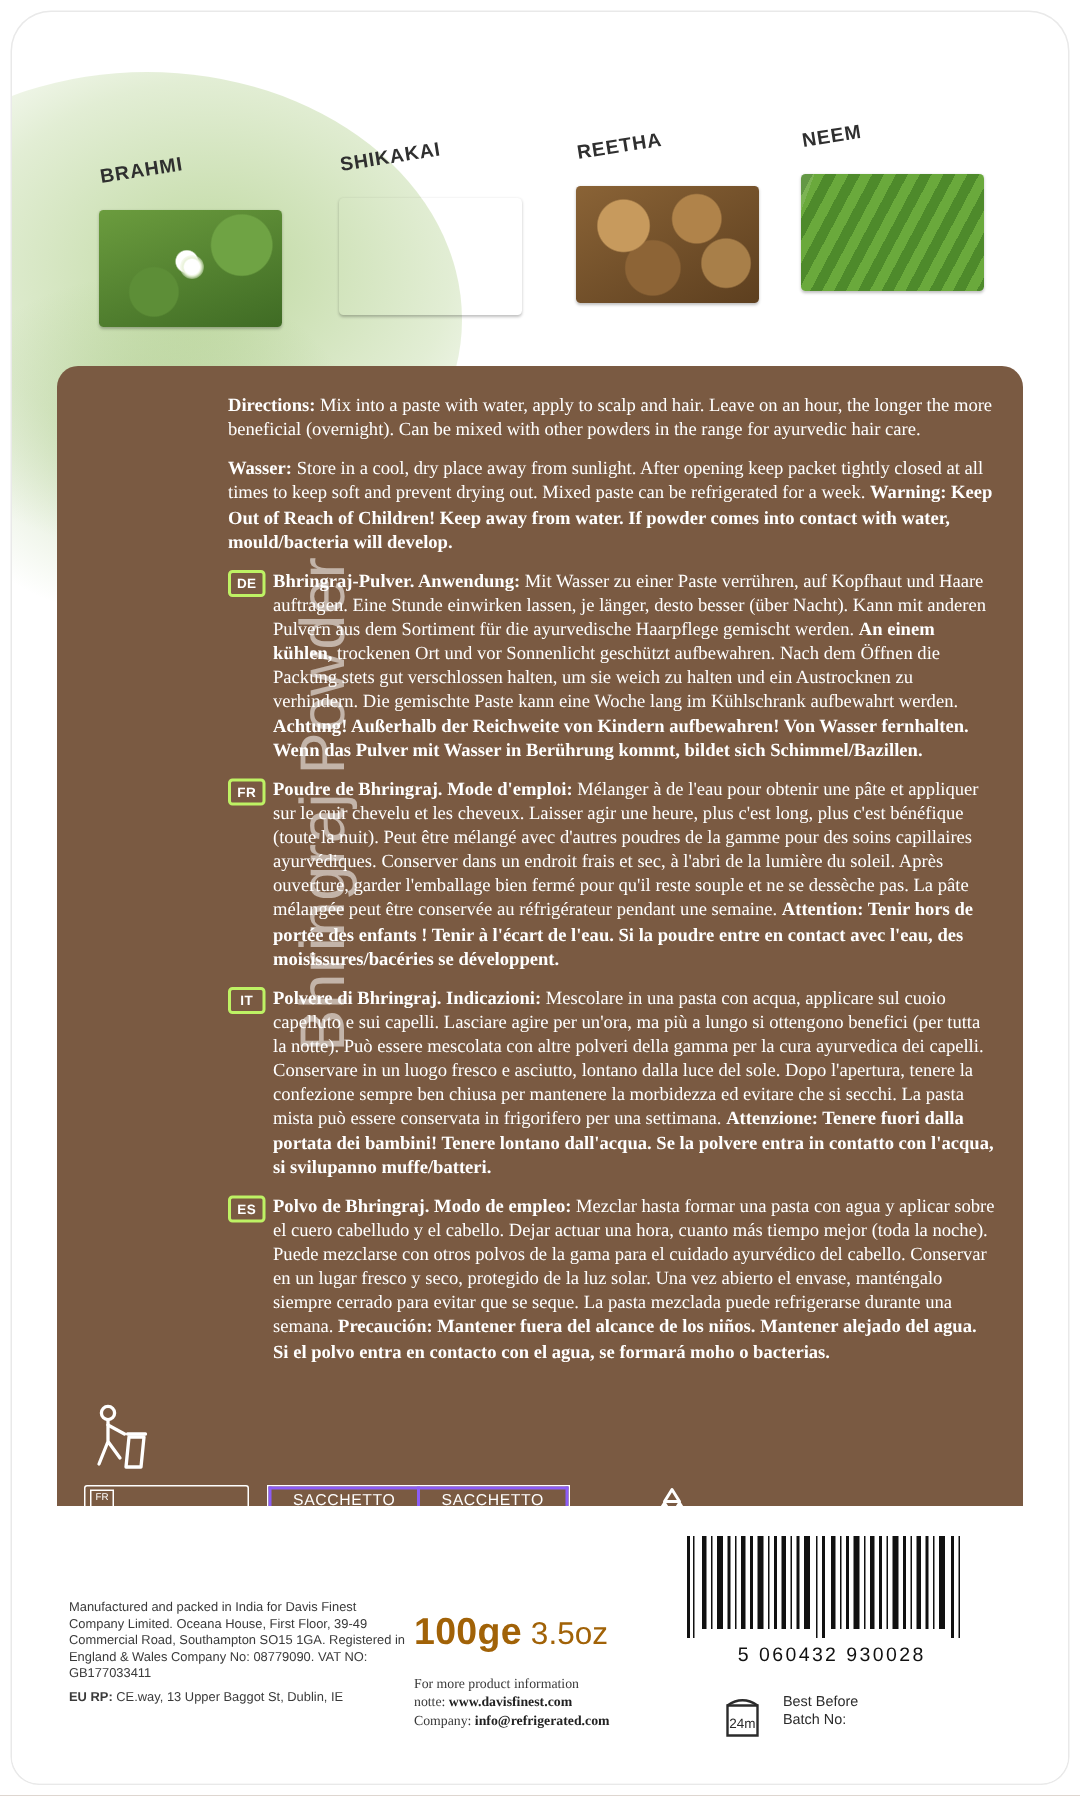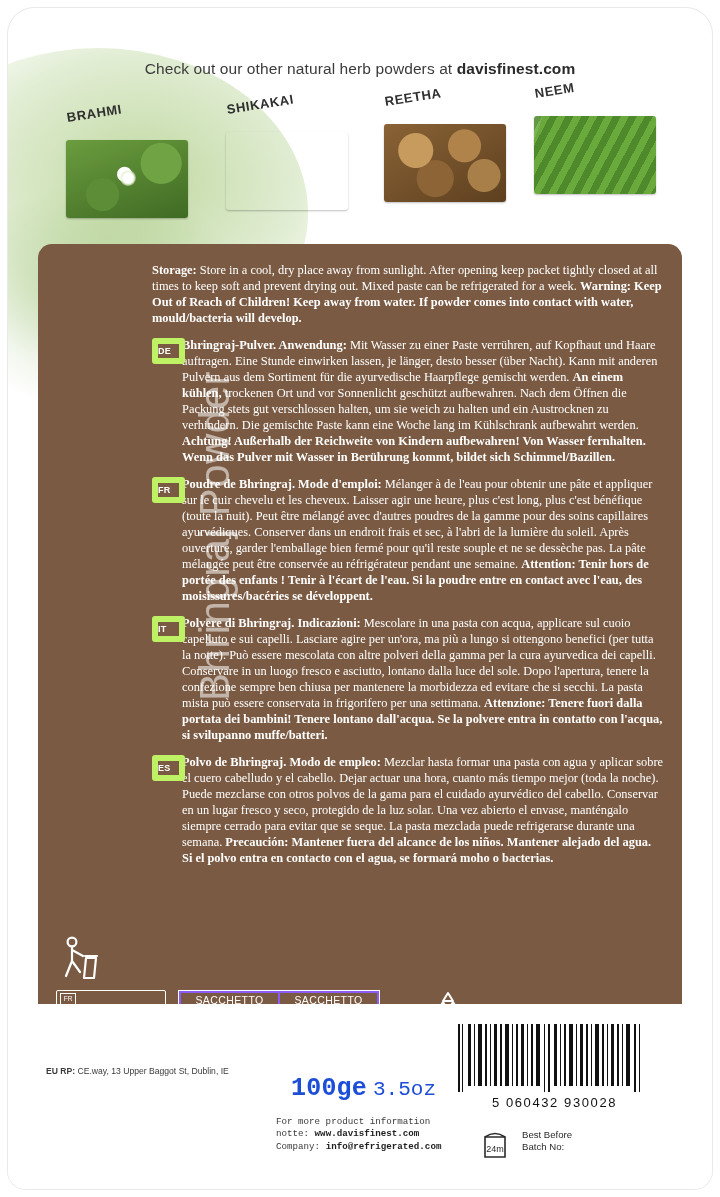--- a/index.html
+++ b/index.html
@@ -189,27 +189,28 @@
     position: relative;
     padding-left: 30px;
     margin-bottom: 9px;
   }
   .lang-tag {
     position: absolute;
     left: 0;
     top: 1px;
     width: 21px;
     height: 14px;
-    border: 6px solid #bef264;
+    border: 2px solid #bef264;
     border-radius: 3px;
     color: #ffffff;
     font-family: "Liberation Sans", sans-serif;
     font-size: 9px;
     font-weight: 700;
     line-height: 14px;
+    text-align: center;
     letter-spacing: .3px;
   }
 
   
   .infostrip {
     position: absolute;
     left: 30px;
     top: 930px;
     width: 644px;
     height: 68px;
@@ -300,33 +301,33 @@
     color: #3a3a3a;
   }
   .addr .grp { margin-bottom: 5px; }
   .addr b { font-weight: 700; text-align: right; }
 
   .weight {
     position: absolute;
     left: 268px;
     top: 70px;
     width: 175px;
-    text-align: center;
-    font-family: Liberation Mono, monospace;
-    color: #1d4ed8;
+    text-align: left;
+    font-family: Liberation Sans, sans-serif;
+    color: #a16207;
   }
   .weight .big { font-size: 25px; font-weight: 700; letter-spacing: .2px; }
   .weight .oz { font-size: 21px; font-weight: 400; margin-left: 6px; }
 
   .more {
     position: absolute;
     left: 268px;
     top: 112px;
     width: 210px;
-    font-family: Liberation Mono, monospace;
+    font-family: Liberation Serif, serif;
     font-size: 9.2px;
     line-height: 1.35;
     color: #3a3a3a;
   }
   .more b { font-weight: 700; color: #222; }
 
   
   .barcodebox {
     position: absolute;
     left: 444px;
@@ -363,23 +364,20 @@
   .bb-text b { font-weight: 400; }
 </style>
 </head>
 <body>
 
 <div class="pack">
 
   <div class="swirl"></div>
   <div class="swirl2"></div>
 
-  <div class="promo">
-    <span>Check out our other natural herb powders at </span><b>davisfinest.com</b>
-  </div>
 
   <div class="herbs">
     <div class="herb" style="left:0px; top:22px;">
       <div class="label">BRAHMI</div>
       <div class="pic pic-brahmi"></div>
     </div>
     <div class="herb" style="left:160px; top:14px;">
       <div class="label">SHIKAKAI</div>
       <div class="pic pic-shikakai"></div>
     </div>
@@ -393,23 +391,26 @@
     </div>
   </div>
 
   <div class="panel">
 
     <div class="vertical-name">Bhringraj Powder</div>
 
     <div class="panel-inner">
 
 
-
       <p class="txt">
-        <b>Storage:</b><span> Store in a cool, dry place away from sunlight. After opening keep packet tightly closed at all times to keep soft and prevent drying out. Mixed paste can be refrigerated for a week. </span><b>Warning: Keep Out of Reach of Children! Keep away from water. If powder comes into contact with water, mould/bacteria will develop.</b>
+        <b>Directions:</b><span> Mix into a paste with water, apply to scalp and hair. Leave on an hour, the longer the more beneficial (overnight). Can be mixed with other powders in the range for ayurvedic hair care.</span>
+      </p>
+
+      <p class="txt">
+        <b>Wasser:</b><span> Store in a cool, dry place away from sunlight. After opening keep packet tightly closed at all times to keep soft and prevent drying out. Mixed paste can be refrigerated for a week. </span><b>Warning: Keep Out of Reach of Children! Keep away from water. If powder comes into contact with water, mould/bacteria will develop.</b>
       </p>
 
       <div class="lang-block">
         <span class="lang-tag">DE</span>
         <p class="txt">
           <b>Bhringraj-Pulver.</b><b> Anwendung:</b><span> Mit Wasser zu einer Paste verrühren, auf Kopfhaut und Haare auftragen. Eine Stunde einwirken lassen, je länger, desto besser (über Nacht). Kann mit anderen Pulvern aus dem Sortiment für die ayurvedische Haarpflege gemischt werden. </span><b>An einem kühlen,</b><span> trockenen Ort und vor Sonnenlicht geschützt aufbewahren. Nach dem Öffnen die Packung stets gut verschlossen halten, um sie weich zu halten und ein Austrocknen zu verhindern. Die gemischte Paste kann eine Woche lang im Kühlschrank aufbewahrt werden. </span><b>Achtung! Außerhalb der Reichweite von Kindern aufbewahren! Von Wasser fernhalten. Wenn das Pulver mit Wasser in Berührung kommt, bildet sich Schimmel/Bazillen.</b>
         </p>
       </div>
 
       <div class="lang-block">
@@ -496,20 +497,21 @@
         </svg>
       </div>
       <div>Sustainable</div>
       <div>Packaging</div>
     </div>
   </div>
 
   <div class="bottom">
 
     <div class="addr">
+      <div class="grp">Manufactured and packed in India for Davis Finest Company Limited. Oceana House, First Floor, 39-49 Commercial Road, Southampton SO15 1GA. Registered in England &amp; Wales Company No: 08779090. VAT NO: GB177033411</div>
       <div class="grp">
         <b>EU RP:</b><span> CE.way, 13 Upper Baggot St, Dublin, IE</span>
       </div>
     </div>
 
     <div class="weight">
       <span class="big">100g</span><span class="big e">e</span><span class="oz">3.5oz</span>
     </div>
 
     <div class="more">

